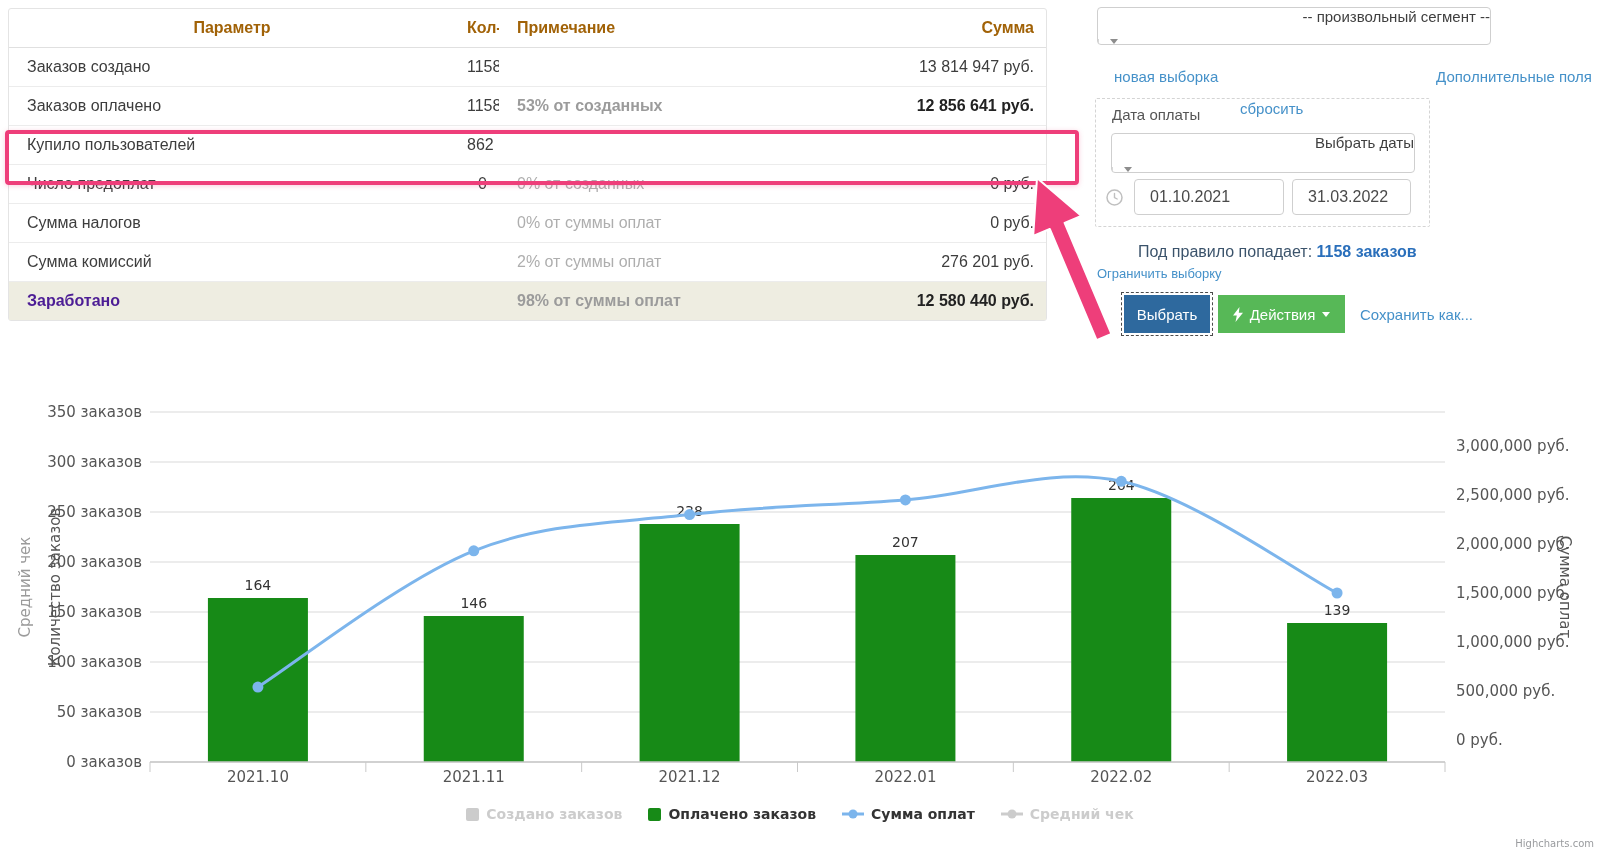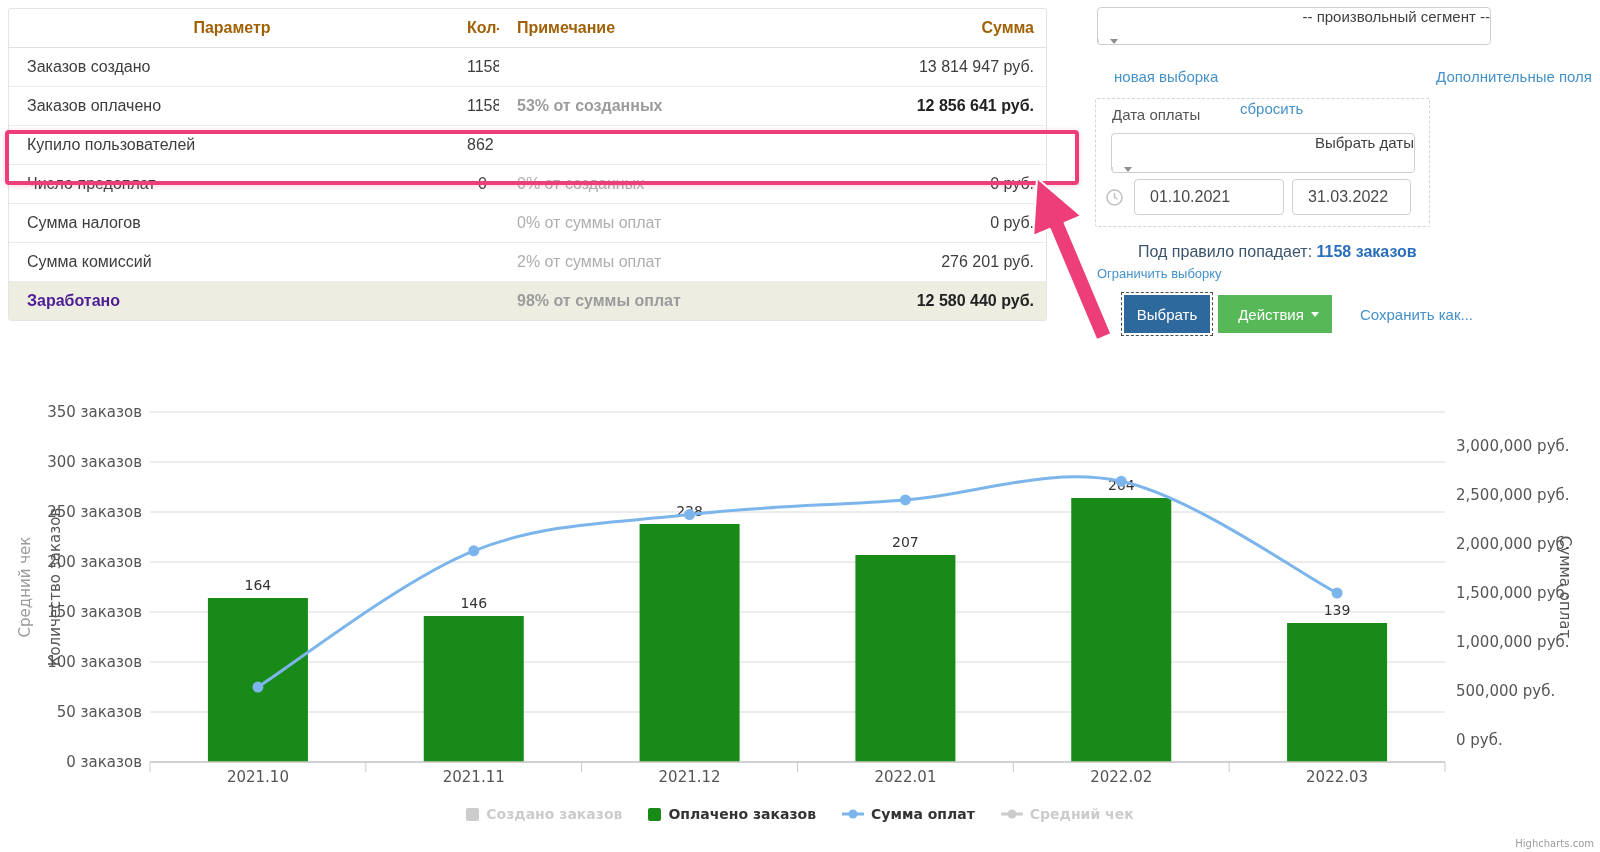--- a/index.html
+++ b/index.html
@@ -62,21 +62,21 @@
   }
   .clock{position:absolute;left:1106px;top:189px;}
   .rule-line{position:absolute;left:1097px;top:243px;font-size:16px;color:#3b536b;margin-left:41px;}
   .rule-line b{color:var(--link-dark);font-weight:700;}
   .btn{
     position:absolute;top:295px;height:38px;border:none;border-radius:0;color:#fff;
     font-size:15px;font-family:"Liberation Sans",sans-serif;display:flex;align-items:center;
     justify-content:center;gap:7px;cursor:pointer;box-sizing:border-box;padding:0 14px;
   }
   .btn-select{left:1124px;width:86px;background:var(--btn-blue);outline:1px dashed #4d4d4d;outline-offset:2px;}
-  .btn-actions{left:1218px;width:114px;background:var(--btn-green);}
+  .btn-actions{left:1218px;width:127px;background:var(--btn-green);}
   .tri-down-w{width:0;height:0;border-left:4px solid transparent;border-right:4px solid transparent;border-top:5px solid #fff;}
   
   .chart-wrap{position:absolute;left:0;top:392px;width:1600px;height:460px;
     font-family:"DejaVu Sans",sans-serif;}
   .chart-svg text{font-family:"DejaVu Sans",sans-serif;}
   .legend{
     position:absolute;left:0;top:414px;width:100%;display:flex;justify-content:center;
     gap:26px;align-items:center;font-size:14px;font-weight:600;color:#333;
   }
   .legend .item{display:flex;align-items:center;gap:7px;cursor:pointer;}

